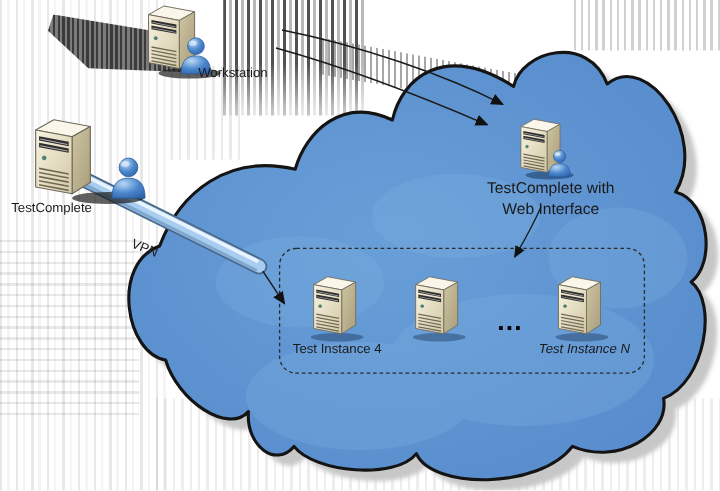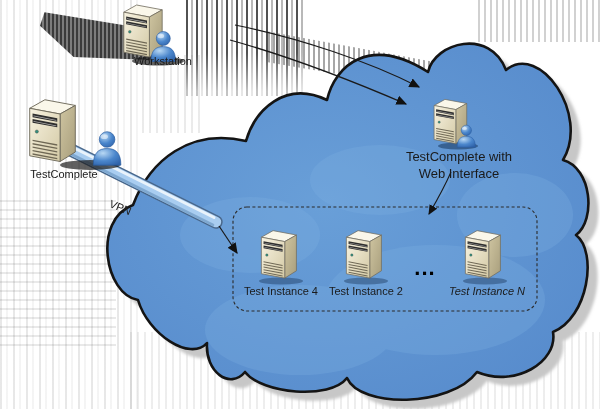--- a/index.html
+++ b/index.html
@@ -165,28 +165,27 @@
     <use href="#person" transform="translate(455,124) scale(0.63)"></use>
 
     <ellipse cx="281" cy="281" rx="22" ry="3.6" fill="#1d3a60" opacity=".45"></ellipse>
     <use href="#tower" transform="translate(257,227) scale(0.73)"></use>
     <ellipse cx="366" cy="281" rx="22" ry="3.6" fill="#1d3a60" opacity=".45"></ellipse>
     <use href="#tower" transform="translate(342,227) scale(0.73)"></use>
     <ellipse cx="485" cy="281" rx="22" ry="3.6" fill="#1d3a60" opacity=".45"></ellipse>
     <use href="#tower" transform="translate(461,227) scale(0.73)"></use>
   </svg>
 
-  <div class="lbl" style="left:103px;top:54px;width:120px;">Workstation</div>
+  <div class="lbl" style="left:103px;top:54px;width:120px;text-align:right;">Workstation</div>
 
-  <div class="lbl" style="left:0px;top:167px;width:86px;padding-left:21px;">TestComplete</div>
+  <div class="lbl" style="left:0px;top:167px;width:86px;">TestComplete</div>
 
   <div class="lbl vpn" style="left:100px;top:192px;width:44px;">VPN</div>
 
   <div class="lbl two" style="left:398px;top:149px;width:122px;">TestComplete with Web Interface</div>
 
   <div class="lbl" style="left:228px;top:284px;width:106px;">Test Instance 4</div>
 
-  <div class="lbl" style="left:313px;top:284px;width:106px;">Test Instance 2</div>
 
   <div class="lbl" style="left:434px;top:284px;width:106px;font-style:italic;">Test Instance N</div>
 
   <div class="lbl dots" style="left:406px;top:257px;width:38px;">...</div>
 </div>
 
 </body></html>

